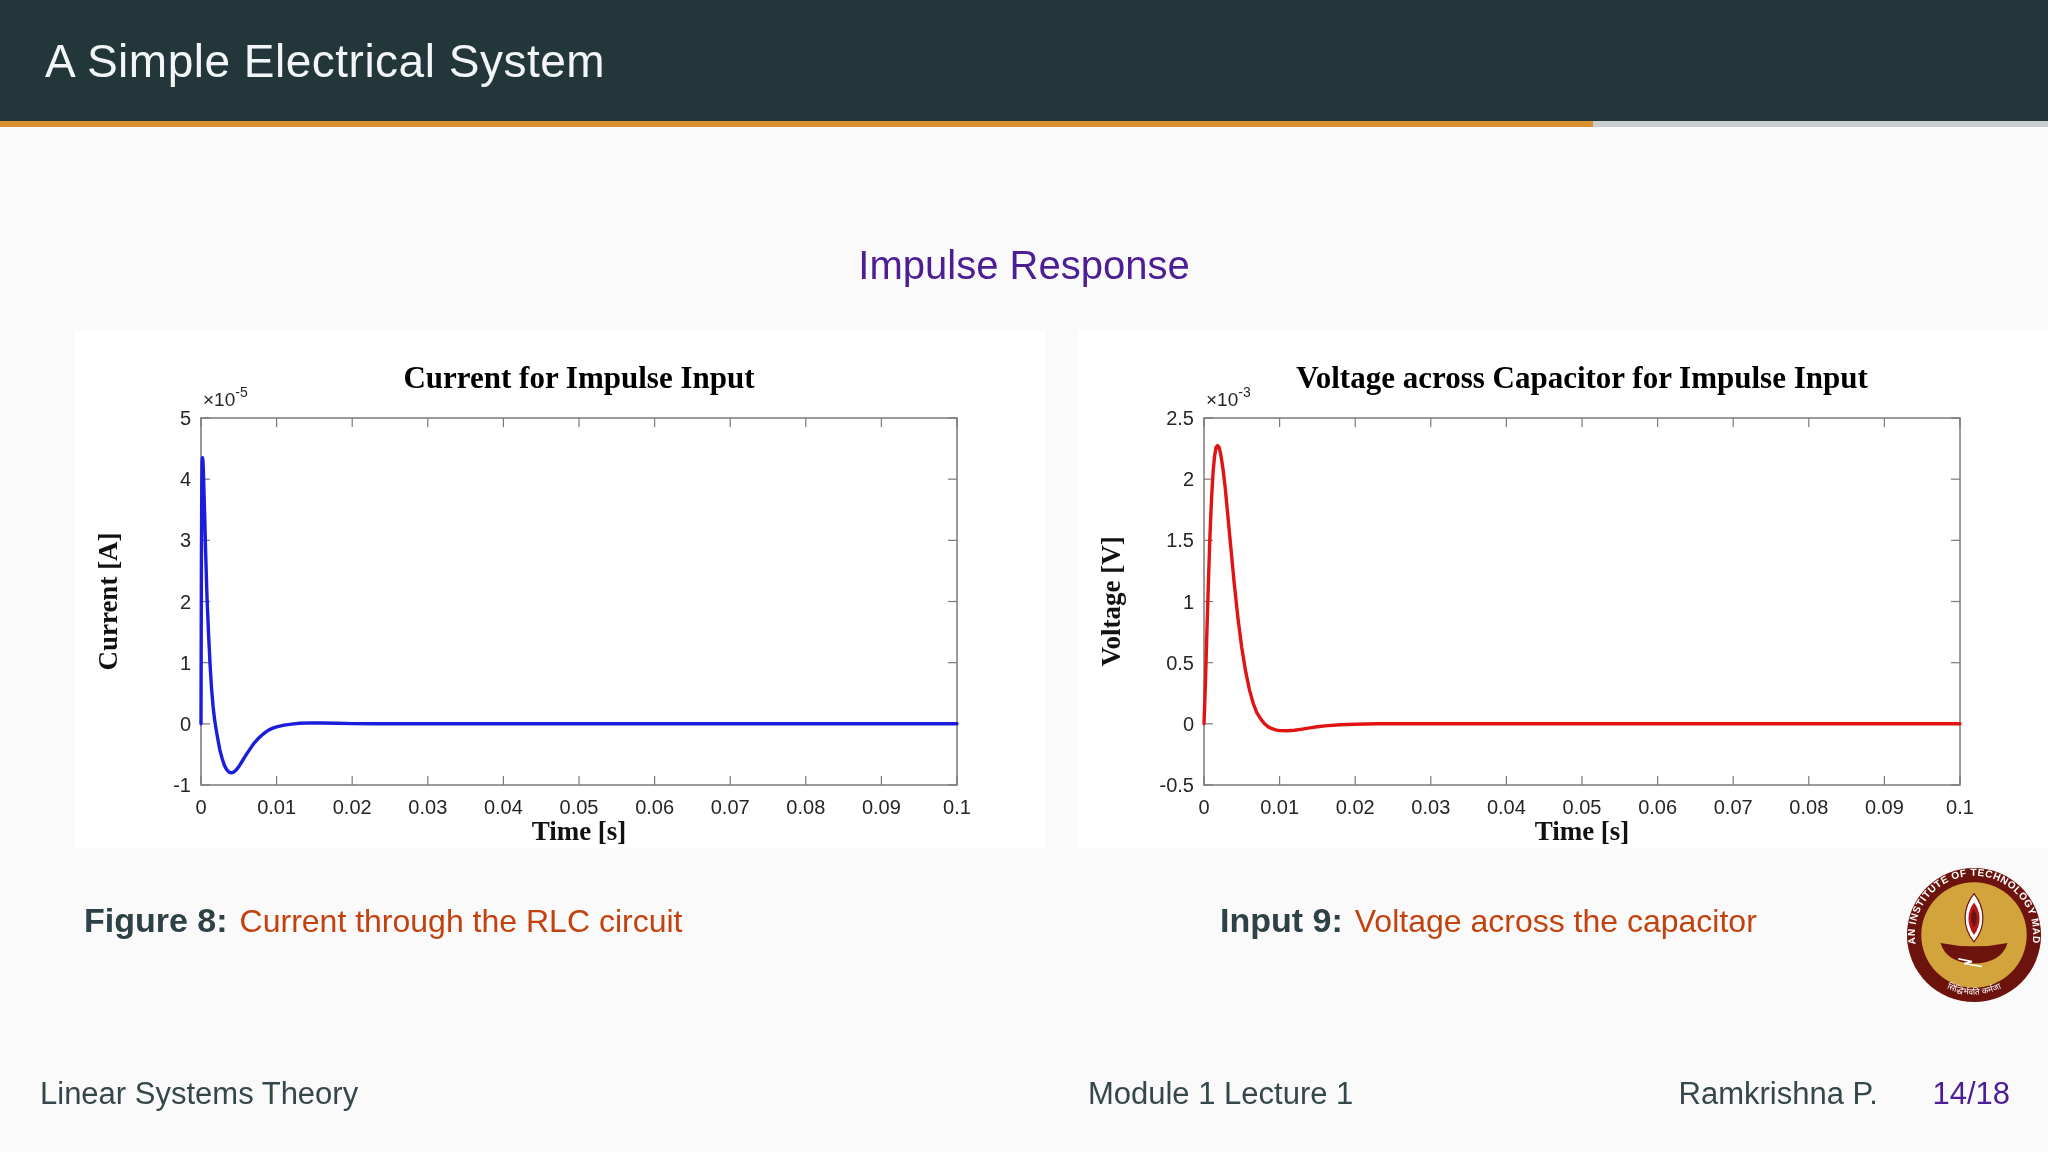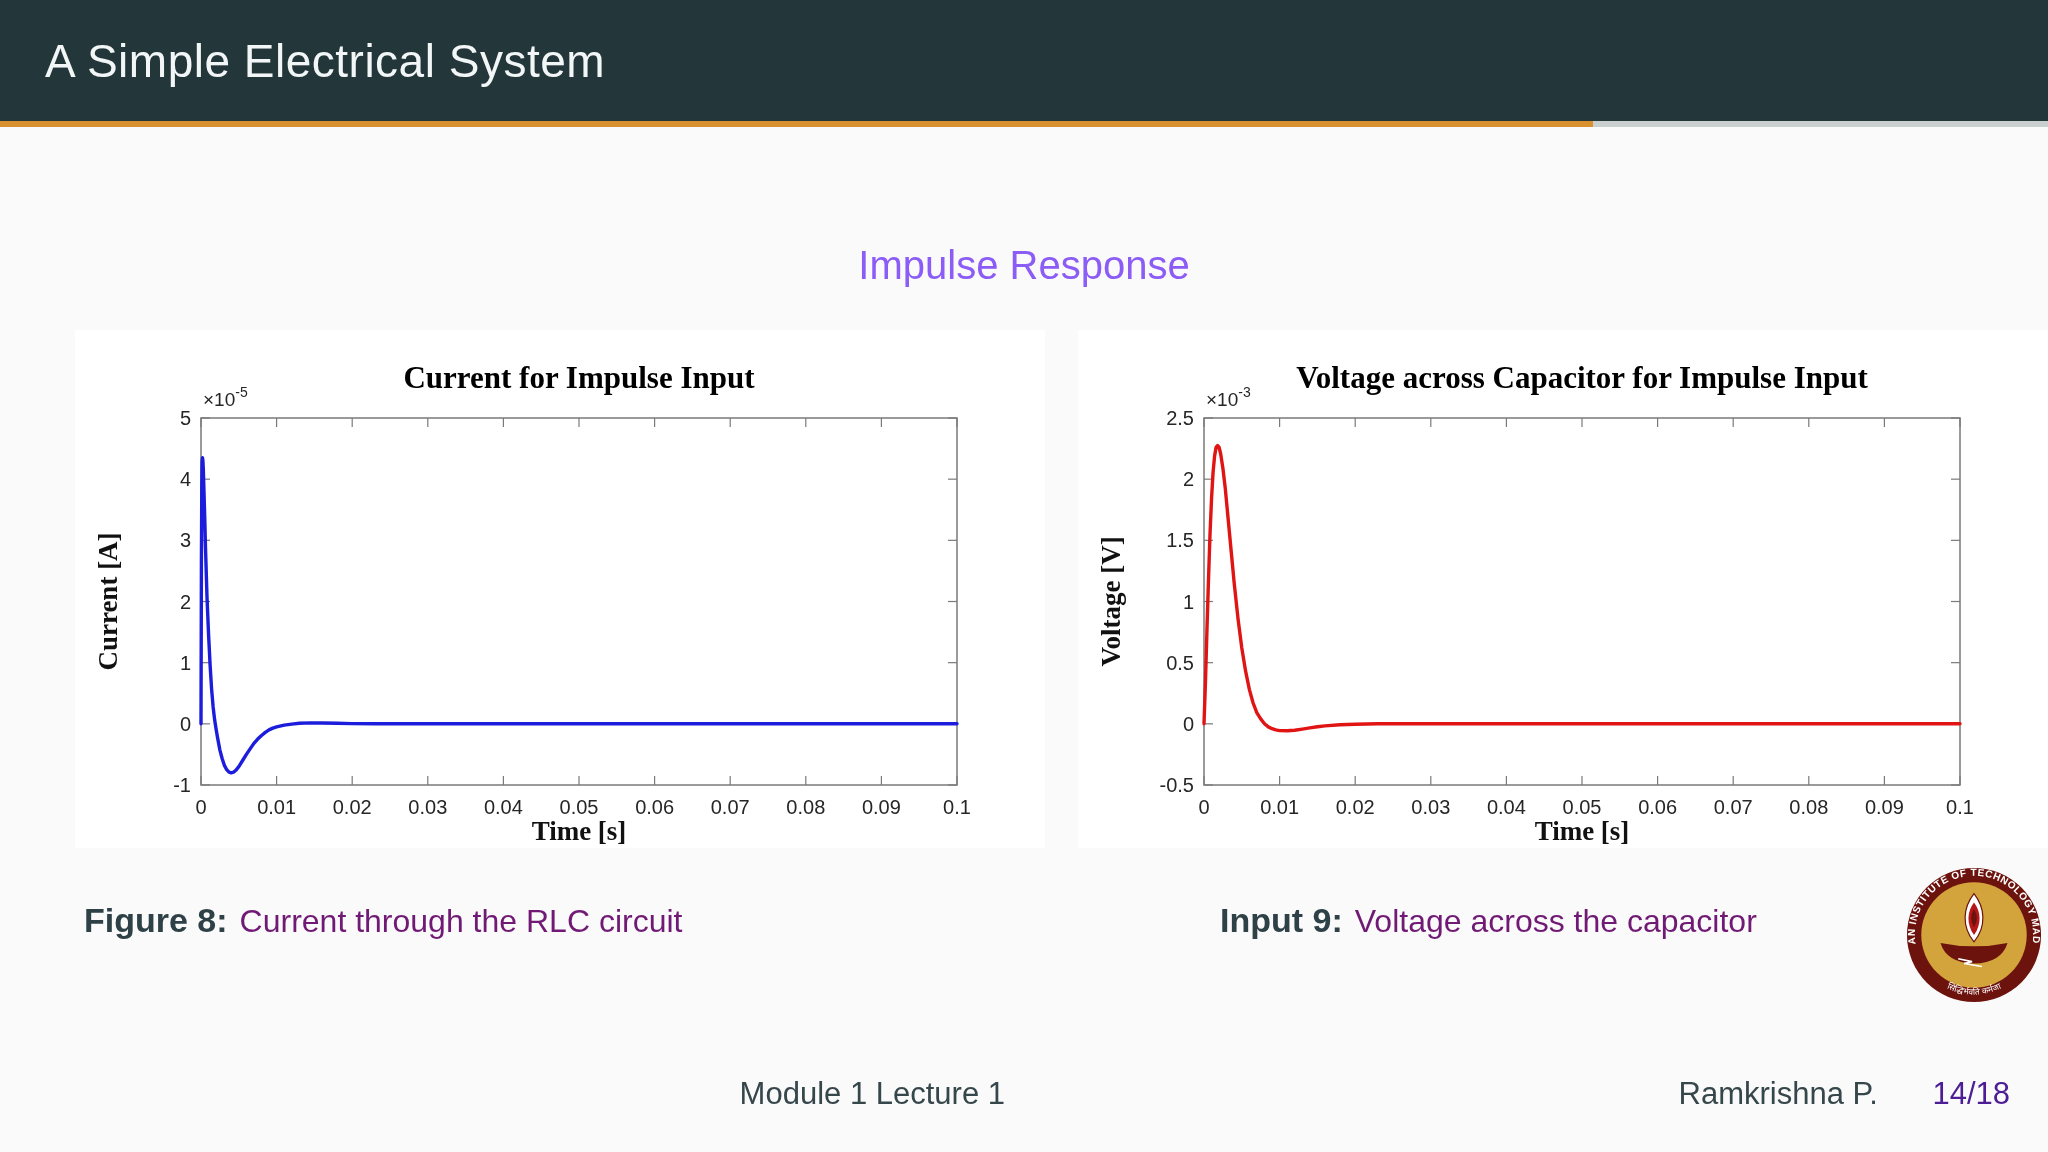--- a/index.html
+++ b/index.html
@@ -16,40 +16,40 @@
     margin:0 0 0 45px;font-size:46px;font-weight:400;color:#f2f6f6;
     letter-spacing:.5px;
   }
   .progress{
     position:absolute;left:0;top:121px;width:2048px;height:6px;background:#c9cfce;
   }
   .progress-fill{height:100%;background:#d9902f;width:0;}
   
   .heading{
     position:absolute;left:0;top:243px;width:2048px;margin:0;
-    text-align:center;font-size:40px;font-weight:400;color:#8b5cf6;
+    text-align:center;font-size:40px;font-weight:400;color:#4c1d95;
   }
   
   .panel{
     position:absolute;top:330px;height:518px;background:#ffffff;
   }
   .panel-left{left:75px;width:970px;}
   .panel-right{left:1078px;width:970px;}
   .chart,.chart svg{width:100%;height:100%;display:block;}
   .chart text{fill:#262626;}
   .chart .tick{font-family:"Liberation Sans",sans-serif;font-size:20px;fill:#262626;}
   .chart .ctitle{font-family:"Liberation Serif",serif;font-size:31px;font-weight:bold;fill:#000;}
   .chart .alabel{font-family:"Liberation Serif",serif;font-size:27px;font-weight:bold;fill:#111;}
   .chart .offset{font-family:"Liberation Sans",sans-serif;font-size:19px;fill:#262626;}
   
   .caption{position:absolute;top:901px;color:#2d4147;white-space:nowrap;}
   .caption-left{left:84px;}
   .caption-right{left:1220px;}
   .cap-label{font-size:34px;font-weight:700;margin-right:12px;}
-  .cap-text{font-size:32px;font-weight:400;color:#701a75;}
+  .cap-text{font-size:32px;font-weight:400;color:#c2410c;}
   
   .logo{position:absolute;left:1905px;top:866px;width:138px;height:138px;}
   .logo svg{width:100%;height:100%;display:block;}
   
   .footer{
     position:absolute;left:0;top:1068px;width:2048px;height:52px;
     display:flex;align-items:center;color:#36474b;font-size:31px;
   }
   .footer .f-left{flex:1;text-align:left;padding-left:40px;}
   .footer .f-center{flex:1;text-align:right;}
@@ -229,20 +229,21 @@
       </text>
       <path d="M 0,-42 C 11,-28 13,-9 0,7 C -13,-9 -11,-28 0,-42 Z" fill="#ffffff" stroke="#6d130e" stroke-width="1.2"></path>
       <path d="M 0,-33 C 7,-24 8,-11 0,0 C -8,-11 -7,-24 0,-33 Z" fill="#b5161a"></path>
       <path d="M 0,-26 C 3.5,-21 4,-14 0,-8 C -4,-14 -3.5,-21 0,-26 Z" fill="#6d130e"></path>
       <path d="M -34,8 Q 0,15 34,8 Q 28,28 0,29 Q -28,28 -34,8 Z" fill="#6d130e"></path>
       <polyline points="-16,24 -2,27 -10,29 8,32" fill="none" stroke="#ffffff" stroke-width="1.6"></polyline>
     </svg>
   </div>
 
   <footer class="footer">
+    <span class="f-left">Linear Systems Theory</span>
     <span class="f-center">Module 1 Lecture 1</span>
     <span class="f-right">
       <span>Ramkrishna P.</span>
       <span class="page">14/18</span>
     </span>
   </footer>
 
 </div>
 
 </body></html>

